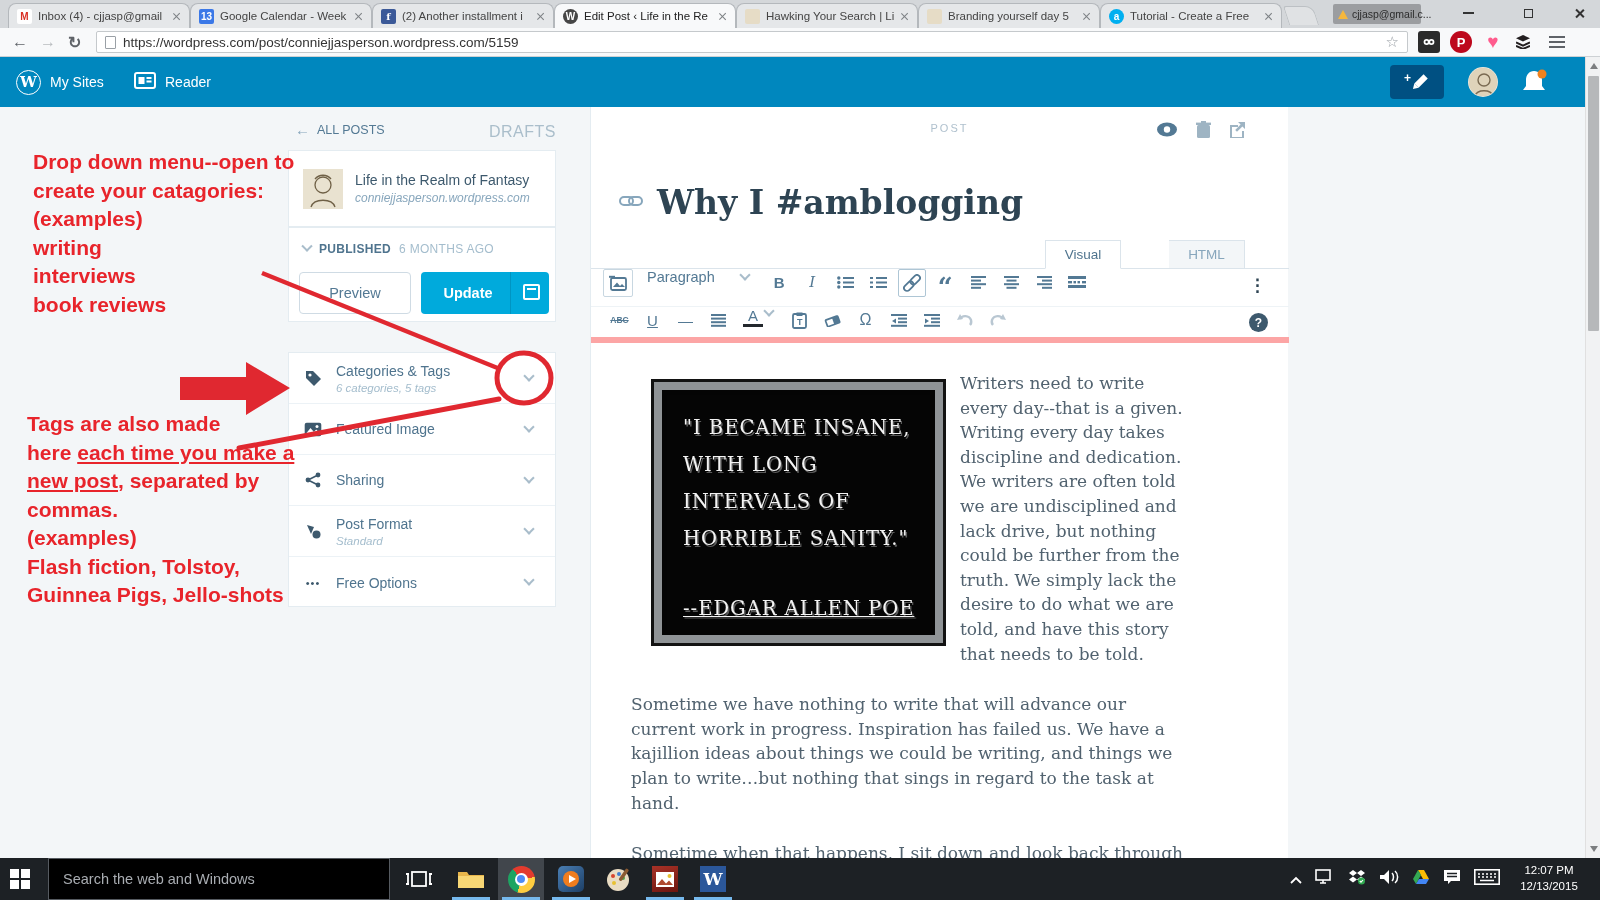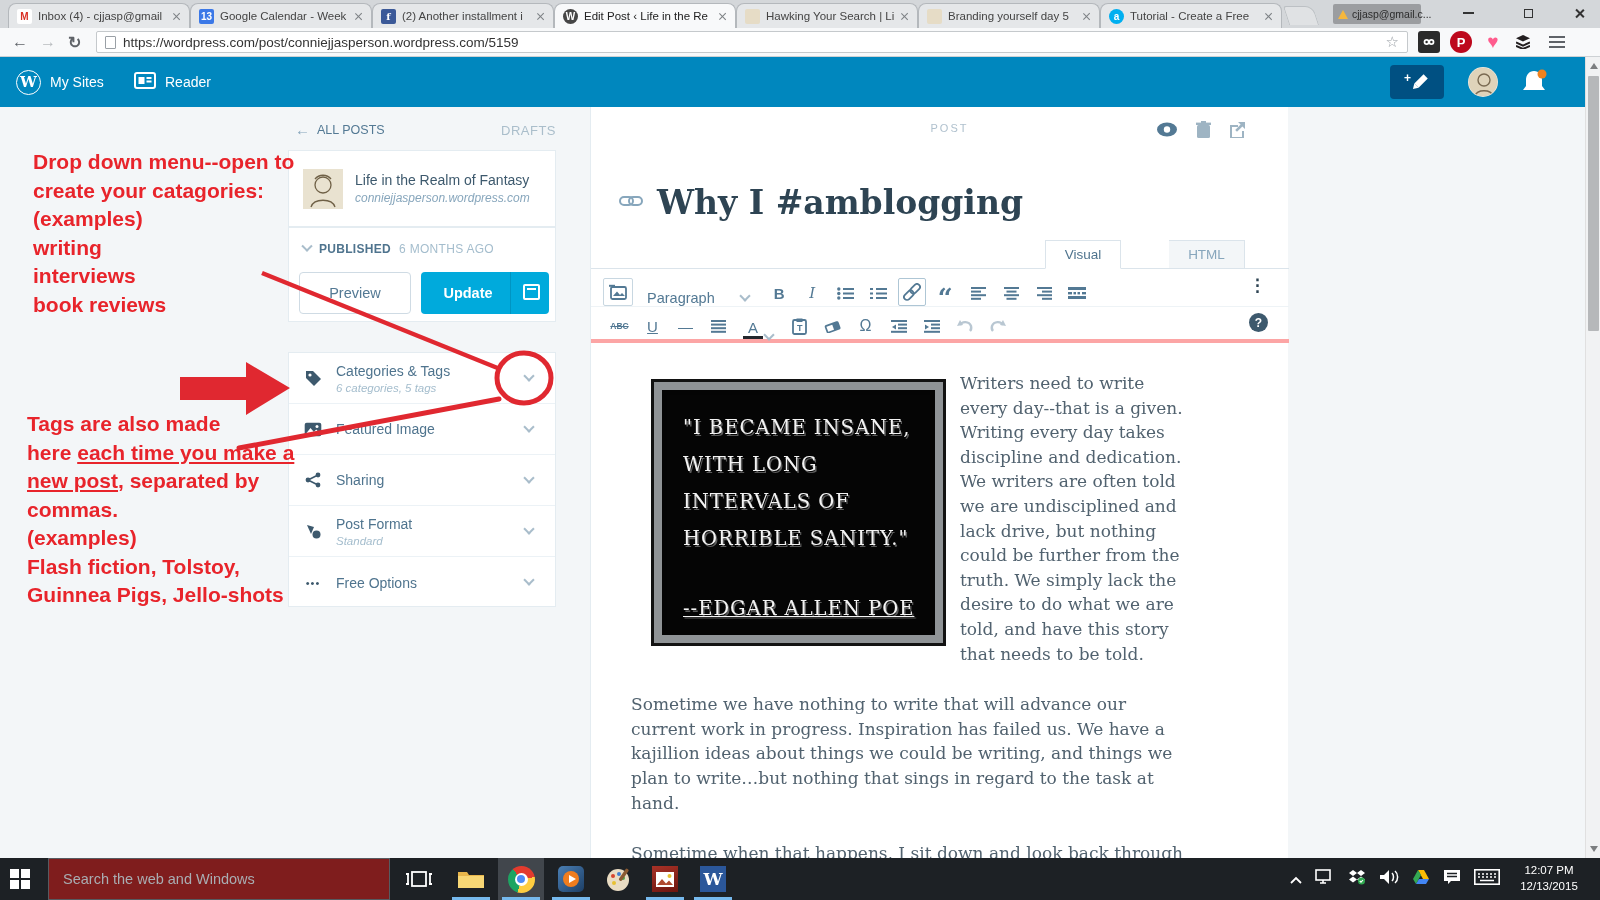--- a/index.html
+++ b/index.html
@@ -52,21 +52,21 @@
   
   .sbar{position:absolute;left:1585px;top:57px;width:15px;height:801px;background:#f1f2f3;border-left:1px solid #e0e0e0;}
   .sthumb{position:absolute;left:2px;top:19px;width:11px;height:255px;background:#b6b8ba;border-radius:1px;}
   .sarrow{position:absolute;left:4px;width:0;height:0;border-left:4px solid transparent;border-right:4px solid transparent;}
 
   
   .main{position:absolute;left:0;top:107px;width:1585px;height:751px;background:#f3f6f8;}
 
   
   .side-top{position:absolute;left:295px;top:14px;width:262px;font-size:12.5px;color:#537994;display:flex;align-items:center;gap:7px;}
-  .drafts{position:absolute;left:460px;top:16px;width:96px;text-align:right;font-size:13px;color:#aabecb;letter-spacing:.5px;}
+  .drafts{position:absolute;left:460px;top:16px;width:96px;text-align:right;font-size:16px;color:#aabecb;letter-spacing:.5px;}
   .card{position:absolute;background:#fff;border:1px solid #e4ecf1;}
   .sitecard{left:288px;top:43px;width:268px;height:77px;display:flex;align-items:center;gap:12px;padding:0 14px;}
   .siteavatar{width:40px;height:40px;background:#e7dfcc;flex:0 0 40px;overflow:hidden;}
   .sitename{font-size:14px;color:#3d596d;}
   .siteurl{font-size:12px;color:#87a6bc;font-style:italic;margin-top:3px;}
   .statuscard{left:288px;top:120px;width:268px;height:95px;}
   .pubrow{position:absolute;left:14px;top:14px;display:flex;align-items:center;gap:8px;font-size:12px;}
   .btn{position:absolute;height:42px;border-radius:4px;display:flex;align-items:center;justify-content:center;font-size:14.5px;}
   .previewbtn{left:10px;top:44px;width:112px;background:#fff;border:1px solid #cfdbe4;color:#537994;}
   .updatebtn{left:132px;top:44px;width:128px;background:#00aadc;color:#fff;font-weight:bold;}
@@ -90,23 +90,23 @@
   .editor{position:absolute;left:590px;top:0;width:698px;height:751px;background:#fff;border-left:1px solid #e4ecf1;}
   .postlabel{position:absolute;left:10px;top:15px;width:100%;text-align:center;font-size:11px;letter-spacing:2px;color:#b0c1ce;}
   .eact{position:absolute;top:10px;width:26px;height:24px;display:flex;align-items:center;justify-content:center;}
   .ptitle{position:absolute;left:28px;top:76px;display:flex;align-items:center;gap:14px;}
   .ptitle h1{margin:0;font-family:"DejaVu Serif",serif;font-weight:bold;font-size:33px;color:#2e4453;}
   .etabs{position:absolute;right:43px;top:133px;display:flex;}
   .etab{width:76px;height:29px;display:flex;align-items:center;justify-content:center;font-size:13.5px;
         border:1px solid #dbe4eb;margin-left:48px;}
   .etab.on{background:#fff;border-bottom:1px solid #fff;color:#4f748e;z-index:2;}
   .etab.off{background:#f3f6f8;color:#87a6bc;border-left:none;}
-  .tbar{position:absolute;left:0;width:698px;display:flex;align-items:flex-end;gap:0;padding-left:12px;}
+  .tbar{position:absolute;left:0;width:698px;display:flex;align-items:flex-start;gap:0;padding-left:12px;}
   .tbar1{top:161px;height:39px;border-top:1px solid #dbe4eb;border-bottom:1px solid #eef3f6;}
-  .tbar2{top:200px;height:36px;border-bottom:4px solid #fca5a5;}
+  .tbar2{top:200px;height:36px;border-bottom:6px solid #fca5a5;}
   .ti{min-width:33px;height:26px;display:flex;align-items:center;justify-content:center;color:#537994;font-size:15px;}
   .mediabox{width:30px;height:28px;border:1px solid #c8d7e1;border-radius:2px;margin-right:10px;display:flex;align-items:center;justify-content:center;}
   .parasel{display:flex;align-items:center;gap:26px;margin:0 14px 0 4px;font-size:14.5px;color:#537994;}
   .linkbox{width:28px;height:28px;border:1px solid #aec6d5;border-radius:2px;display:flex;align-items:center;justify-content:center;background:#fff;}
   .kebab{position:absolute;right:22px;top:168px;font-size:17px;color:#2e4453;font-weight:bold;}
   .helpc{position:absolute;right:20px;top:206px;width:19px;height:19px;border-radius:50%;background:#3d596d;color:#fff;
          font-size:12px;font-weight:bold;display:flex;align-items:center;justify-content:center;}
   .post-body{position:absolute;left:0;top:236px;width:698px;padding:28px 98px 0 40px;
              font-family:"DejaVu Serif",serif;font-size:17px;line-height:24.6px;color:#51626f;}
   .post-body p{margin:0;}
@@ -114,21 +114,21 @@
   .quoteimg{float:left;width:295px;height:267px;margin:8px 14px 12px 20px;border:3px solid #121212;background:#8f9396;padding:8px;}
   .quoteimg .b2{width:100%;height:100%;border:5px solid #040404;background:#050505;padding:14px 10px 10px 16px;}
   .qline{font-family:"DejaVu Serif",serif;color:#f3f3f3;font-size:19.5px;line-height:37px;letter-spacing:1px;
          text-shadow:1.5px 1.5px 0 #5a5a5a;white-space:nowrap;}
   .qattr{margin-top:33px;text-decoration:underline;}
 
   
   .taskbar{position:absolute;left:0;top:858px;width:1600px;height:42px;background:#1d2125;}
   .startbtn{position:absolute;left:10px;top:11px;width:28px;height:20px;display:grid;grid-template-columns:9px 9px;grid-gap:2px;}
   .startbtn div{background:#fff;width:9px;height:9px;}
-  .tsearch{position:absolute;left:48px;top:0;width:342px;height:42px;background:#7f1d1d;border:1px solid #565b61;
+  .tsearch{position:absolute;left:48px;top:0;width:342px;height:42px;background:#000000;border:1px solid #565b61;
            color:#a9adb2;font-size:14.5px;padding:0 0 0 14px;font-family:"Liberation Sans",sans-serif;}
   .tsearch::placeholder{color:#a9adb2;}
   .tvslot{position:absolute;top:0;width:46px;height:42px;display:flex;align-items:center;justify-content:center;}
   .appslot{position:absolute;top:0;width:46px;height:42px;display:flex;align-items:center;justify-content:center;}
   .appslot.open::after{content:"";position:absolute;left:4px;bottom:0;width:38px;height:3px;background:#76b9ed;}
   .appslot.activeapp{background:#41464c;}
   .tray{position:absolute;right:100px;top:0;height:42px;display:flex;align-items:center;gap:13px;color:#fff;}
   .clock{position:absolute;right:8px;top:4px;width:86px;text-align:center;color:#fff;font-size:11.5px;line-height:16px;}
 </style>
 </head>

